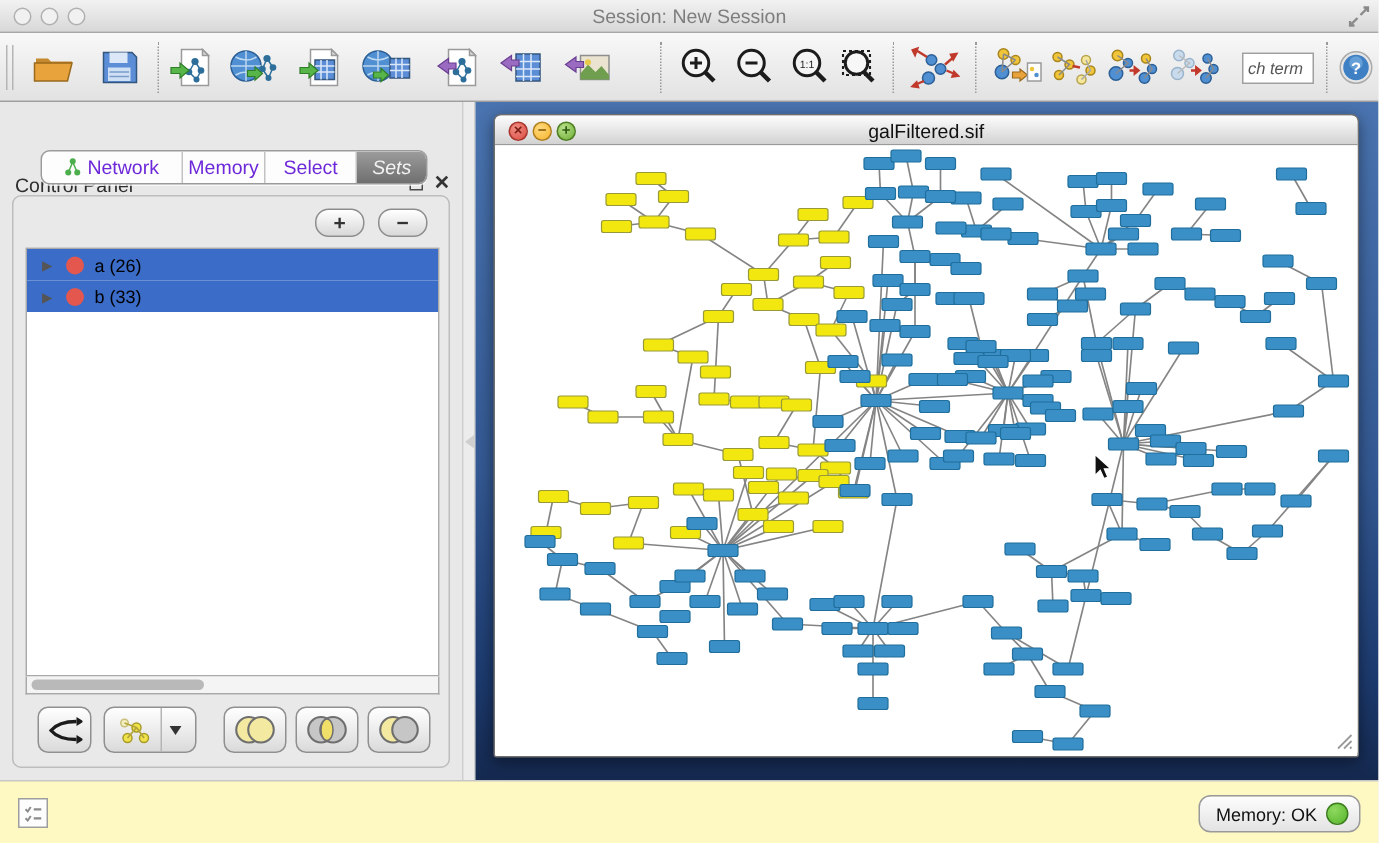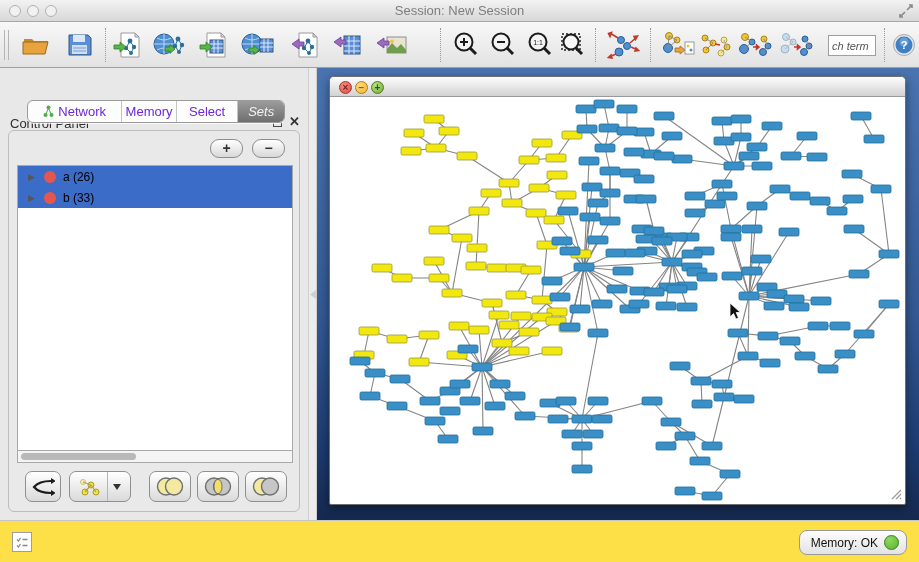--- a/index.html
+++ b/index.html
@@ -96,21 +96,21 @@
   #nt-max   { left:41px; background:radial-gradient(circle at 35% 30%, #b8e08a, #6fae35);
     border:1px solid #4d7d20; color:#2f5a10; }
   #net-title { position:absolute; left:0; right:0; top:3px; text-align:center;
     font-size:13px; color:#111; }
   #net-canvas { position:relative; width:575px; height:406px; background:#fff;
     overflow:hidden; border-radius:0 0 2px 2px; }
   #resize-grip { position:absolute; right:3px; bottom:3px; }
 
   
   #statusbar { position:absolute; left:0; top:520px; width:919px; height:42px;
-    background:#fde047; border-top:1px solid #c6c6c6; }
+    background:#fef9c3; border-top:1px solid #c6c6c6; }
   #tasks-btn { position:absolute; left:12px; top:11px; width:20px; height:20px;
     background:#fdfdfd; border:1px solid #9e9e9e; display:flex; align-items:center;
     justify-content:center; }
   #memory-btn { position:absolute; right:12px; top:9px; height:25px; padding:0 7px 0 11px;
     display:flex; align-items:center; gap:6px; border:1px solid #9a9a9a; border-radius:8px;
     background:linear-gradient(#fdfdfd,#e3e3e3); font-size:12px; color:#111; }
   #memory-dot { width:15px; height:15px; border-radius:50%;
     background:radial-gradient(circle at 35% 30%, #8ed95f, #57b52c); border:1px solid #3c7d1d; }
 </style>
 </head>
@@ -424,20 +424,21 @@
   <div id="splitter">
     <div id="splitter-handle"></div>
   </div>
 
   <div id="desktop">
     <div id="net-window">
       <div id="net-titlebar">
         <div class="nt-light" id="nt-close">×</div>
         <div class="nt-light" id="nt-min">−</div>
         <div class="nt-light" id="nt-max">+</div>
+        <div id="net-title">galFiltered.sif</div>
       </div>
       <div id="net-canvas">
         <svg id="net-svg" width="575" height="406" viewBox="0 0 575 406">
             <line x1="104" y1="22" x2="119" y2="34" stroke="#848484" stroke-width="1.1"></line>
             <line x1="119" y1="34" x2="106" y2="51" stroke="#848484" stroke-width="1.1"></line>
             <line x1="84" y1="36" x2="106" y2="51" stroke="#848484" stroke-width="1.1"></line>
             <line x1="81" y1="54" x2="106" y2="51" stroke="#848484" stroke-width="1.1"></line>
             <line x1="106" y1="51" x2="137" y2="59" stroke="#848484" stroke-width="1.1"></line>
             <line x1="137" y1="59" x2="179" y2="86" stroke="#848484" stroke-width="1.1"></line>
             <line x1="212" y1="46" x2="199" y2="63" stroke="#848484" stroke-width="1.1"></line>

